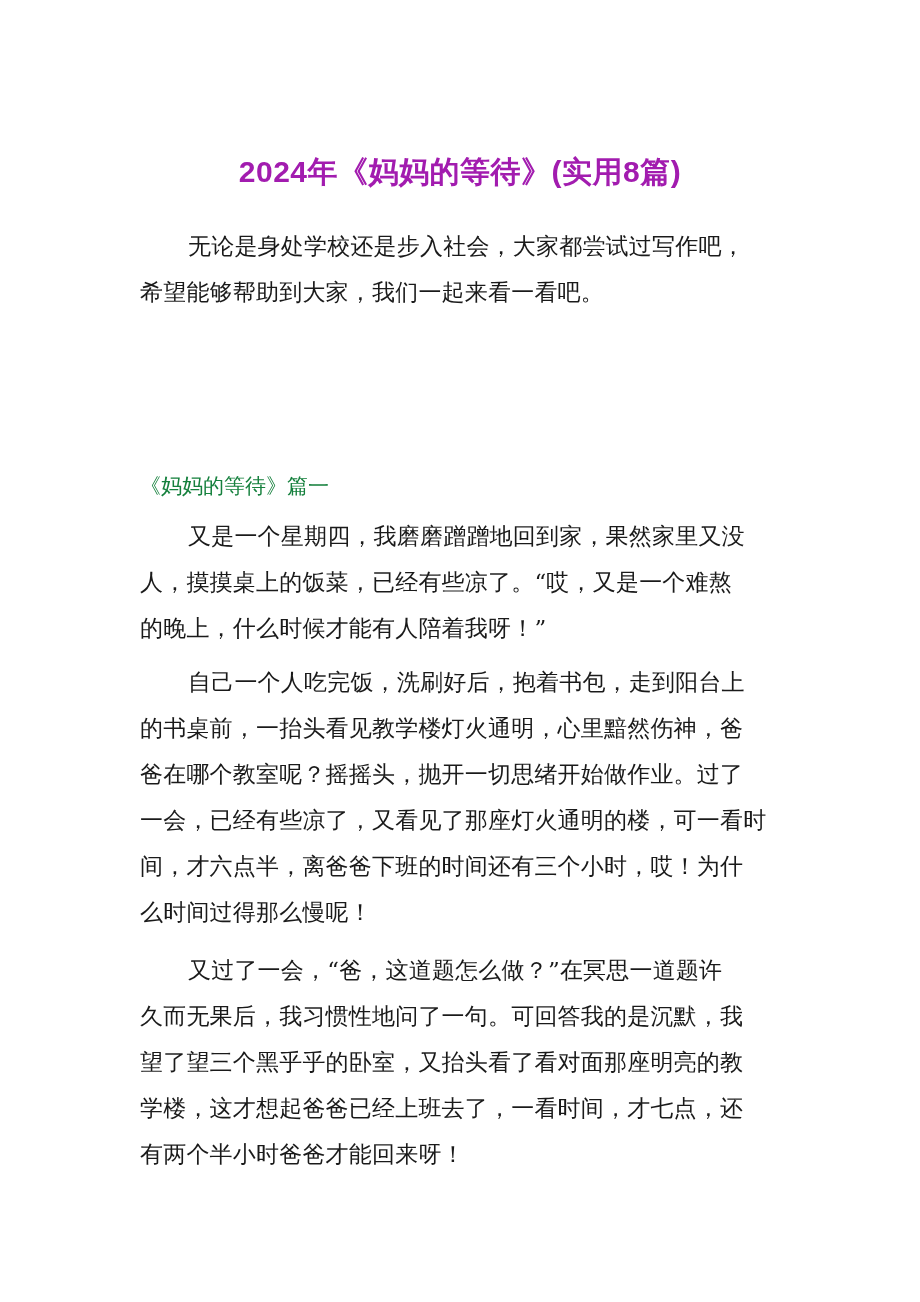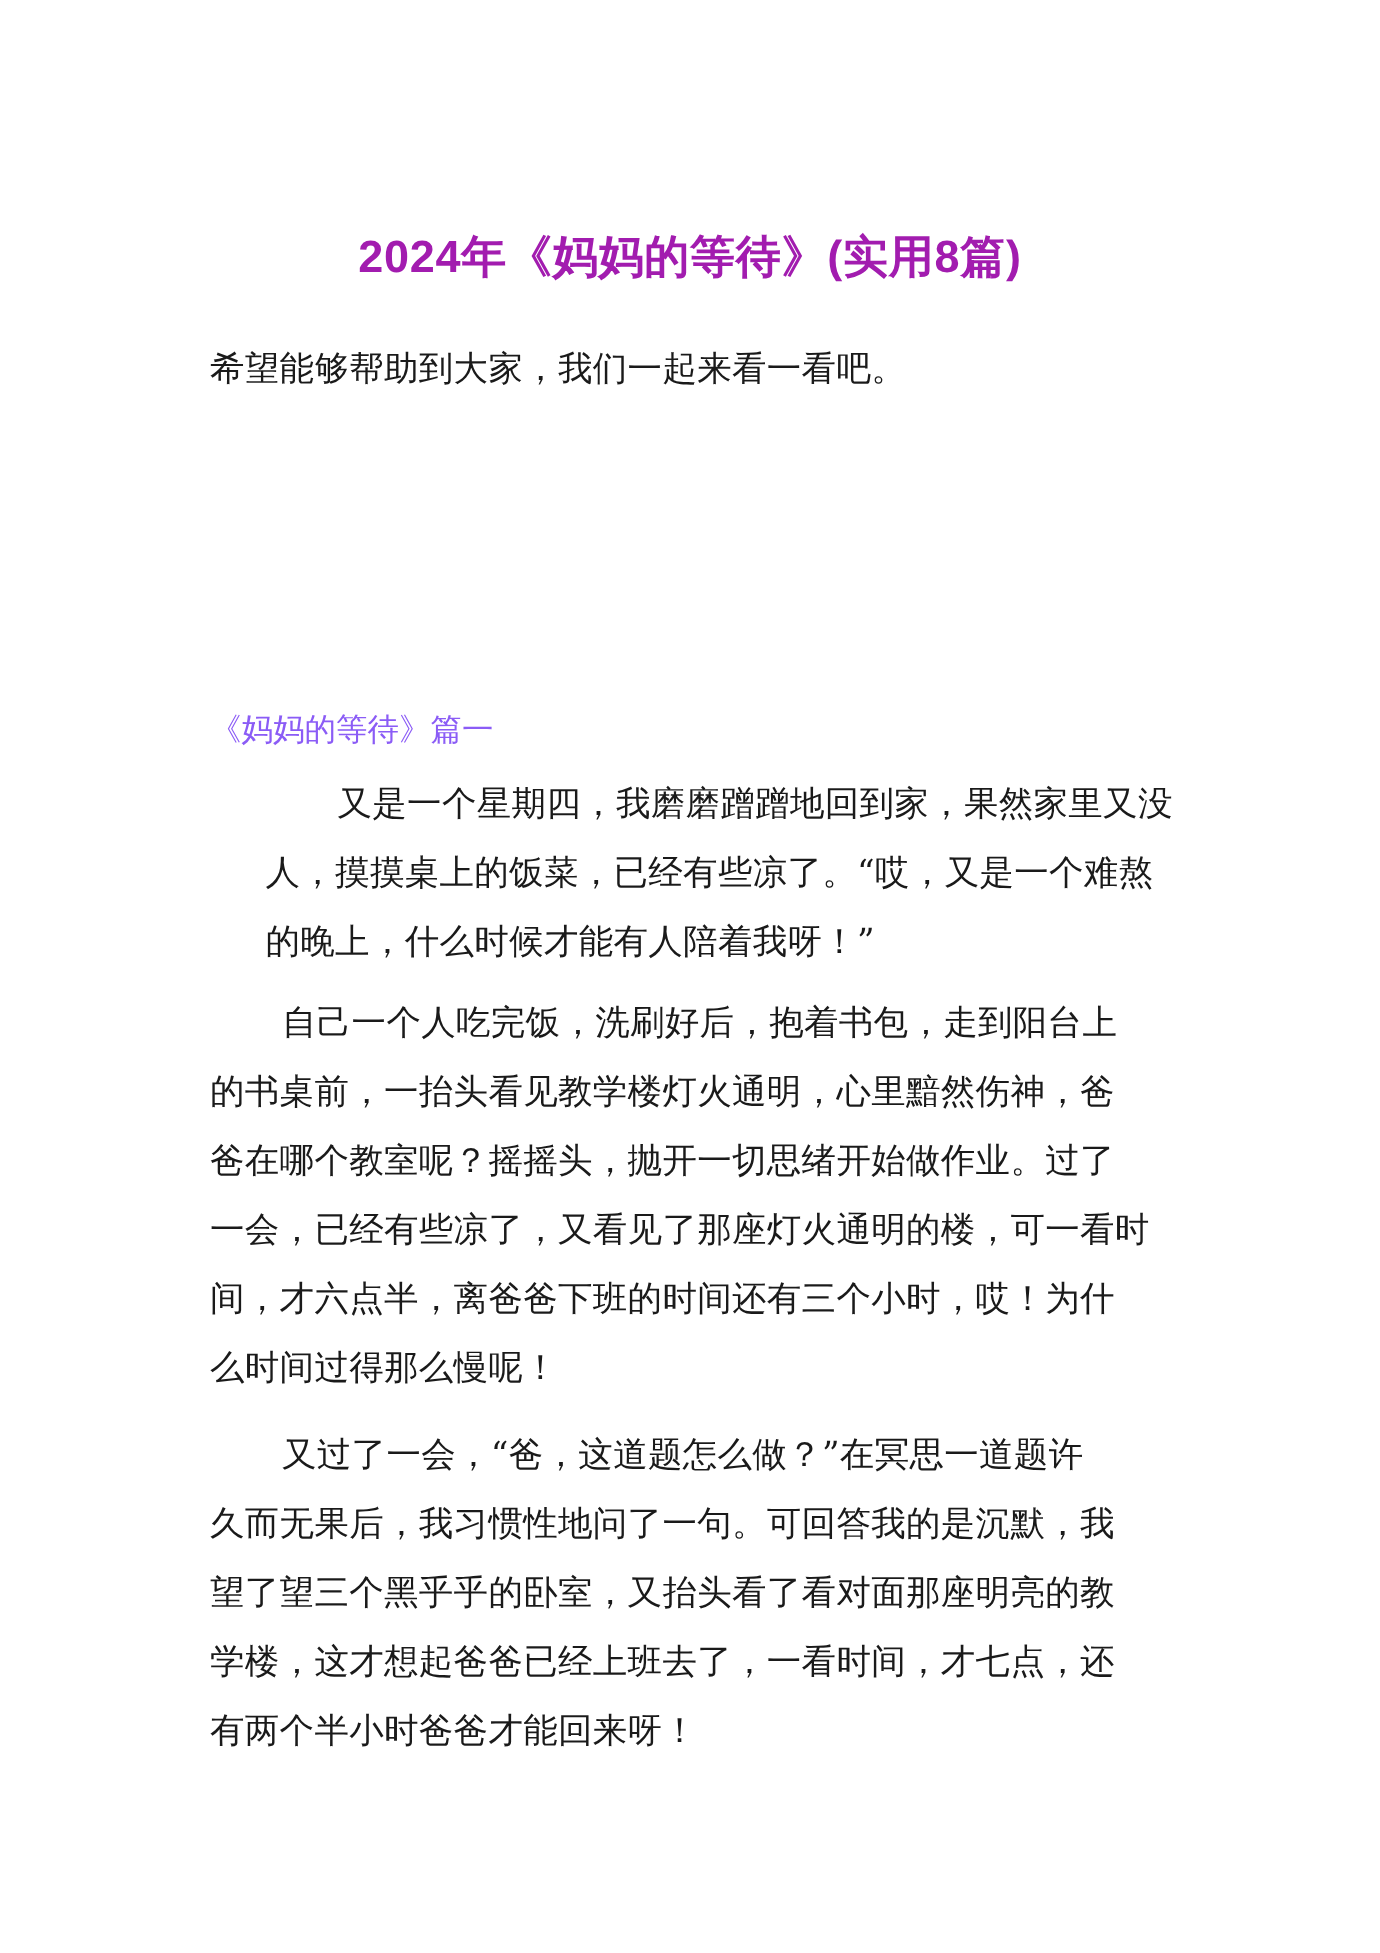--- a/index.html
+++ b/index.html
@@ -53,38 +53,39 @@
     .line.indent {
       padding-left: 48px;
     }
     .section-heading {
       position: absolute;
       left: 140px;
       top: 466px;
       font-family: "DejaVu Serif", "Liberation Serif", serif;
       font-size: 21px;
       line-height: 40px;
-      color: #8b5cf6;
+      color: #15803d;
       white-space: nowrap;
     }
   </style>
 </head>
 <body>
 
 <div class="page">
 
   <h1 class="title" style="margin:0;">2024年《妈妈的等待》(实用8篇)</h1>
 
   <div class="body-text" style="top:223px;">
+    <span class="line indent">无论是身处学校还是步入社会，大家都尝试过写作吧，</span>
     <span class="line">希望能够帮助到大家，我们一起来看一看吧。</span>
   </div>
 
   <div class="section-heading">《妈妈的等待》篇一</div>
 
-  <div class="body-text" style="top:513px;margin-left:37px;">
+  <div class="body-text" style="top:513px;">
     <span class="line indent">又是一个星期四，我磨磨蹭蹭地回到家，果然家里又没</span>
     <span class="line">人，摸摸桌上的饭菜，已经有些凉了。“哎，又是一个难熬</span>
     <span class="line">的晚上，什么时候才能有人陪着我呀！”</span>
   </div>
 
   <div class="body-text" style="top:659px;">
     <span class="line indent">自己一个人吃完饭，洗刷好后，抱着书包，走到阳台上</span>
     <span class="line">的书桌前，一抬头看见教学楼灯火通明，心里黯然伤神，爸</span>
     <span class="line">爸在哪个教室呢？摇摇头，抛开一切思绪开始做作业。过了</span>
     <span class="line">一会，已经有些凉了，又看见了那座灯火通明的楼，可一看时</span>

